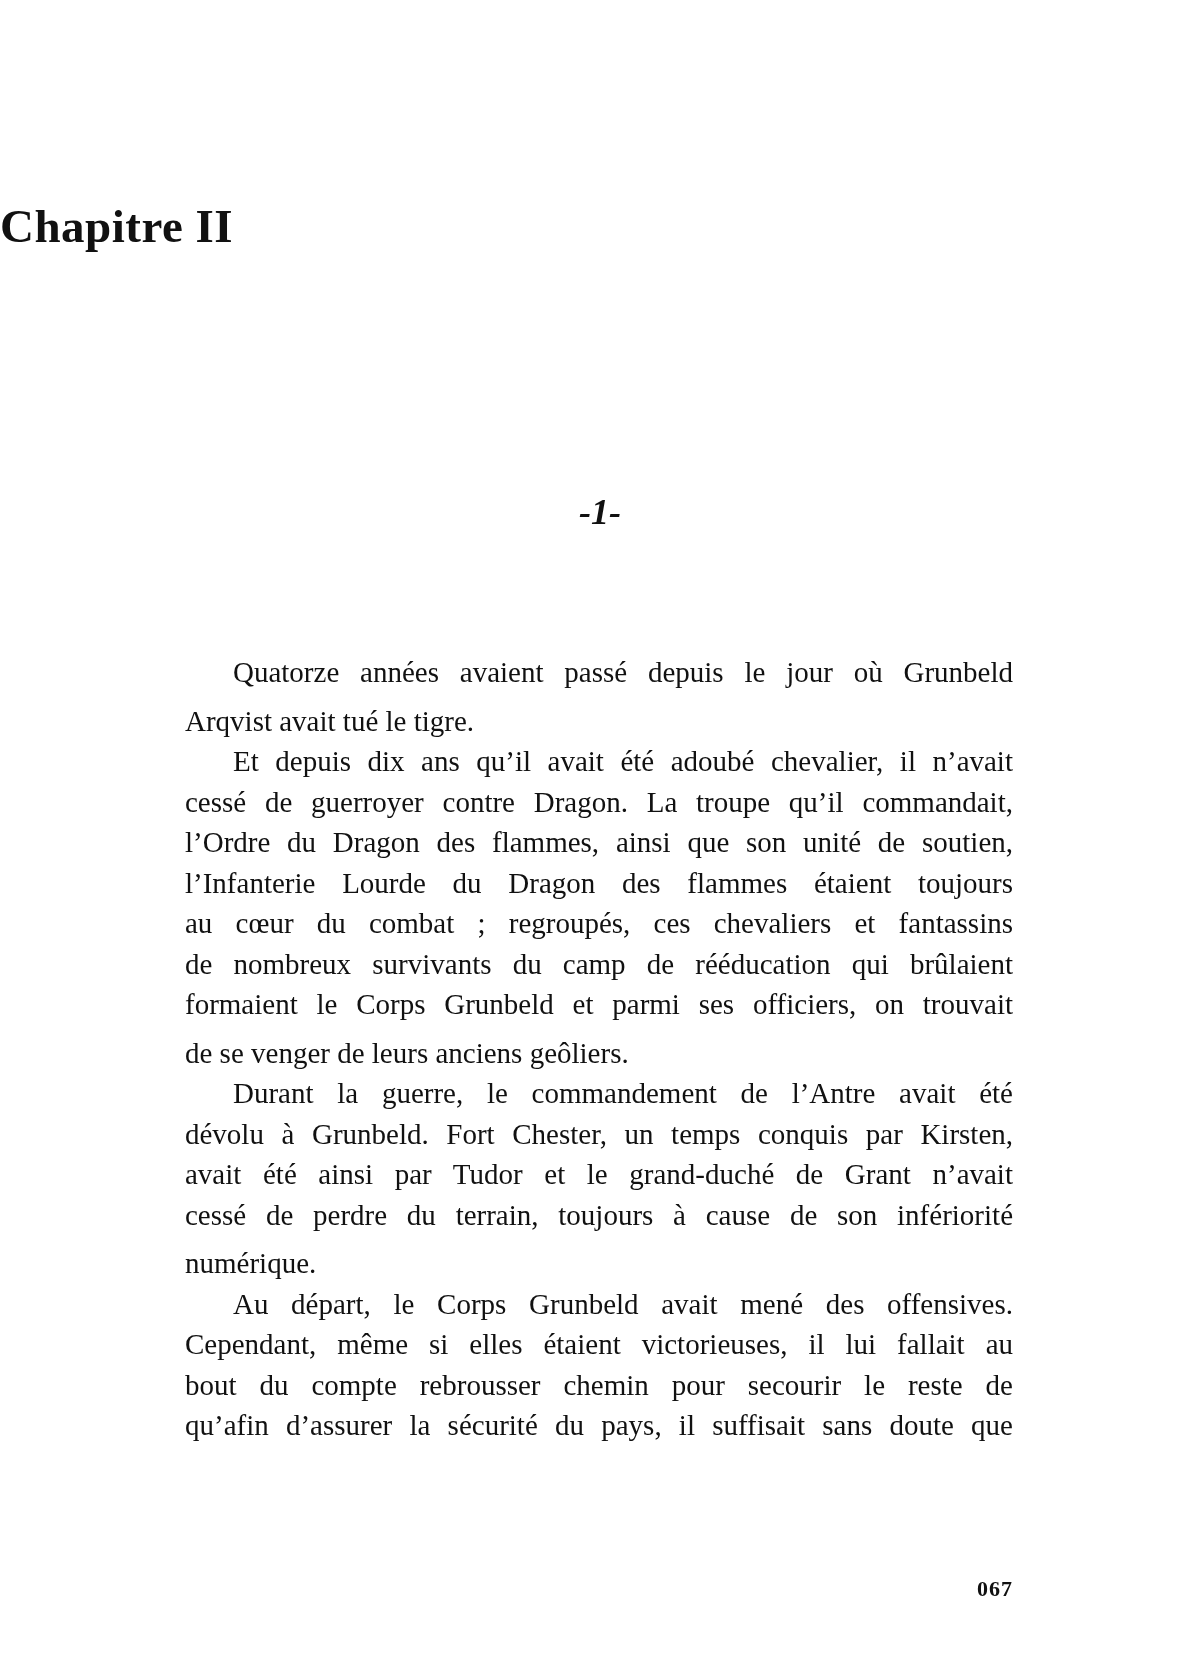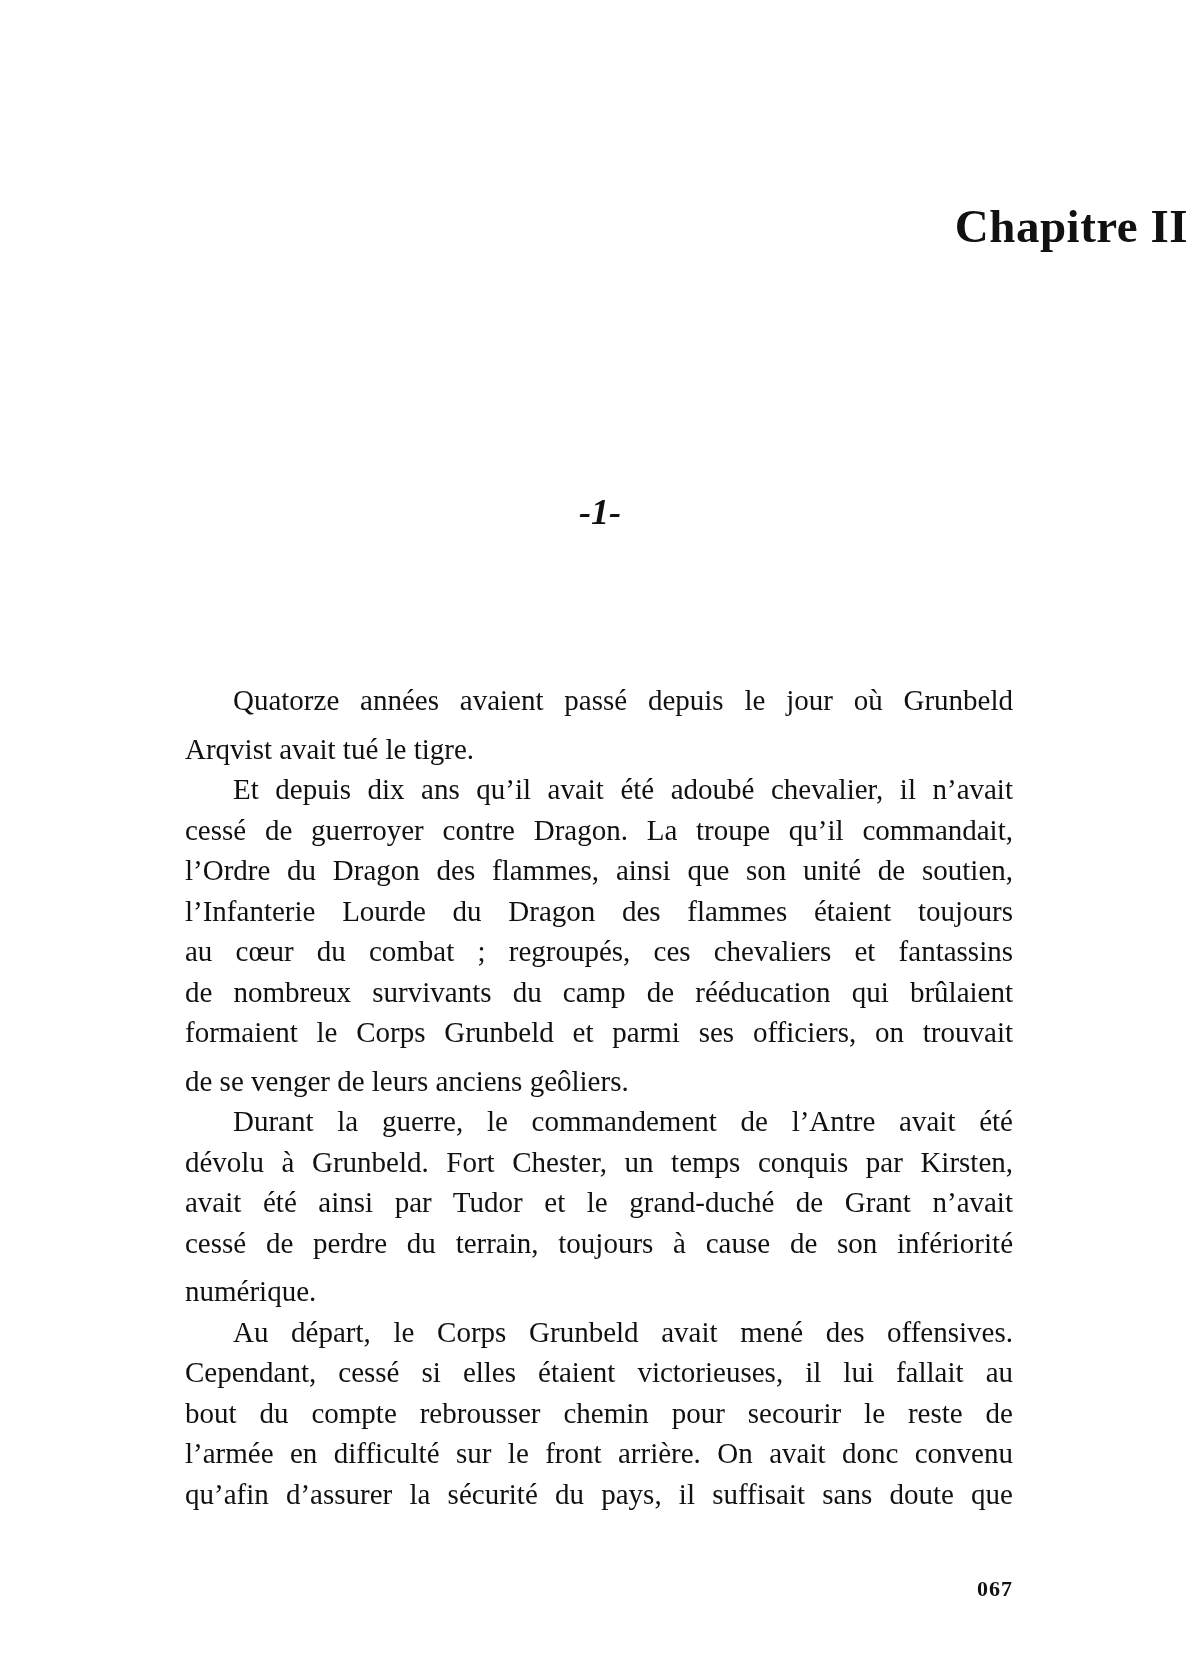--- a/index.html
+++ b/index.html
@@ -1,39 +1,39 @@
 <!DOCTYPE html>
 <html><head>
 <meta charset="utf-8">
 <style>
   html, body { margin:0; padding:0; background:#ffffff; }
   body { width:1200px; height:1661px; position:relative; overflow:hidden;
          font-family:"Liberation Serif", "DejaVu Serif", serif; color:#111111; }
-  .chapter-title { position:absolute; left:0; width:1188px; top:172px; text-align:right;
+  .chapter-title { position:absolute; left:0; width:1188px; top:172px; text-align:left;
          font-size:47px; font-weight:bold; letter-spacing:0.5px; line-height:1; }
   .section-number { position:absolute; left:0; width:1200px; top:494px; text-align:center;
          font-size:36px; font-weight:bold; font-style:italic; line-height:1; }
   .body-text { position:absolute; left:185px; width:828px; top:652px; }
   .para { margin:0; font-size:29px; line-height:40.5px; text-align:justify;
          text-align-last:left; }
   .line { display:block; white-space:nowrap; text-align:justify; text-align-last:justify; }
   .line.last { text-align-last:left;margin-top:8px; }
   .line.indent { text-indent:48px; }
   .page-number { position:absolute; right:187px; top:1578px; font-size:22px; font-weight:bold;
          letter-spacing:1px; line-height:1; }
 </style>
 </head>
 <body>
 
 <h1 class="chapter-title">Chapitre II</h1>
 <div class="section-number">-1-</div>
 
 <div class="body-text">
   <p class="para">
-    <span class="line indent" style="white-space: normal; text-align-last: justify; margin-top: 28px;">Quatorze années avaient passé depuis le jour où Grunbeld</span>
+    <span class="line indent" style="white-space: normal; text-align-last: justify;">Quatorze années avaient passé depuis le jour où Grunbeld</span>
     <span class="line last">Arqvist avait tué le tigre.</span>
   </p>
   <p class="para">
     <span class="line indent" style="white-space: normal; text-align-last: justify;">Et depuis dix ans qu’il avait été adoubé chevalier, il n’avait</span>
     <span class="line" style="white-space: normal; text-align-last: justify;">cessé de guerroyer contre Dragon. La troupe qu’il commandait,</span>
     <span class="line" style="white-space: normal; text-align-last: justify;">l’Ordre du Dragon des flammes, ainsi que son unité de soutien,</span>
     <span class="line" style="white-space: normal; text-align-last: justify;">l’Infanterie Lourde du Dragon des flammes étaient toujours</span>
     <span class="line" style="white-space: normal; text-align-last: justify;">au cœur du combat ; regroupés, ces chevaliers et fantassins</span>
     <span class="line" style="white-space: normal; text-align-last: justify;">de nombreux survivants du camp de rééducation qui brûlaient</span>
     <span class="line" style="white-space: normal; text-align-last: justify;">formaient le Corps Grunbeld et parmi ses officiers, on trouvait</span>
@@ -41,20 +41,19 @@
   </p>
   <p class="para">
     <span class="line indent" style="white-space: normal; text-align-last: justify;">Durant la guerre, le commandement de l’Antre avait été</span>
     <span class="line" style="white-space: normal; text-align-last: justify;">dévolu à Grunbeld. Fort Chester, un temps conquis par Kirsten,</span>
     <span class="line" style="white-space: normal; text-align-last: justify;">avait été ainsi par Tudor et le grand-duché de Grant n’avait</span>
     <span class="line" style="white-space: normal; text-align-last: justify;">cessé de perdre du terrain, toujours à cause de son infériorité</span>
     <span class="line last">numérique.</span>
   </p>
   <p class="para">
     <span class="line indent" style="white-space: normal; text-align-last: justify;">Au départ, le Corps Grunbeld avait mené des offensives.</span>
-    <span class="line" style="white-space: normal; text-align-last: justify;">Cependant, cessé si elles étaient victorieuses, il lui fallait au</span>
+    <span class="line" style="white-space: normal; text-align-last: justify;">Cependant, même si elles étaient victorieuses, il lui fallait au</span>
     <span class="line" style="white-space: normal; text-align-last: justify;">bout du compte rebrousser chemin pour secourir le reste de</span>
-    <span class="line" style="white-space: normal; text-align-last: justify;">l’armée en difficulté sur le front arrière. On avait donc convenu</span>
     <span class="line" style="white-space: normal; text-align-last: justify;">qu’afin d’assurer la sécurité du pays, il suffisait sans doute que</span>
   </p>
 </div>
 
 <div class="page-number">067</div>
 
 </body></html>

